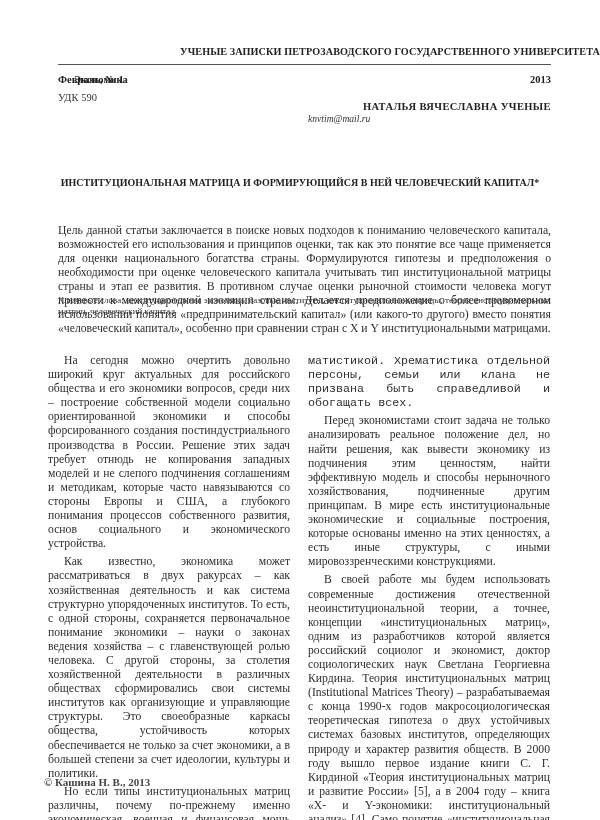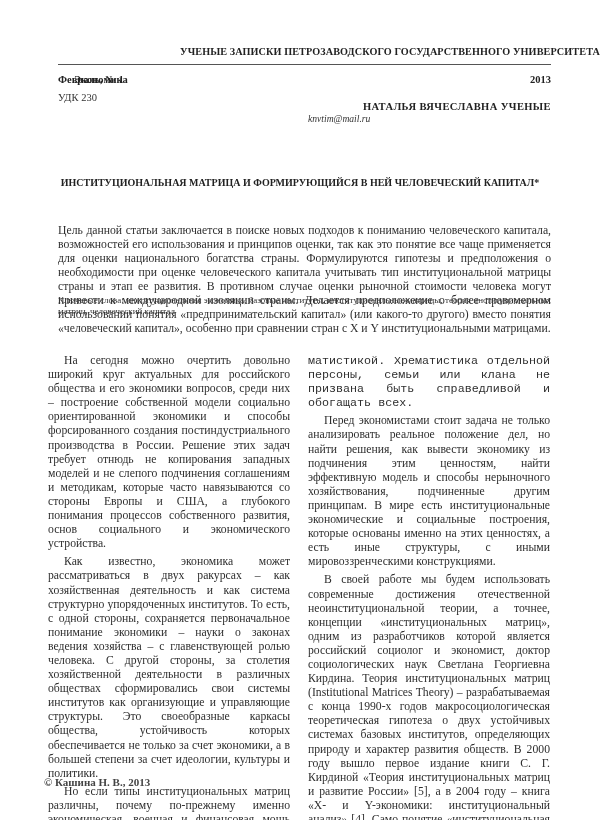--- a/index.html
+++ b/index.html
@@ -29,21 +29,21 @@
 
 <div class="journal">УЧЕНЫЕ ЗАПИСКИ ПЕТРОЗАВОДСКОГО ГОСУДАРСТВЕННОГО УНИВЕРСИТЕТА</div>
 <div class="rule"></div>
 
 <div class="meta">
   <span class="l">Февраль, № 1</span>
   <span class="c">Экономика</span>
   <span class="r">2013</span>
 </div>
 
-<div class="udk">УДК 230</div>
+<div class="udk">УДК 590</div>
 
 <div class="author">
   <div class="name">НАТАЛЬЯ ВЯЧЕСЛАВНА УЧЕНЫЕ</div>
   <div class="email">knvtim@mail.ru</div>
 </div>
 
 <div class="title">ИНСТИТУЦИОНАЛЬНАЯ МАТРИЦА И ФОРМИРУЮЩИЙСЯ В НЕЙ ЧЕЛОВЕЧЕСКИЙ КАПИТАЛ*</div>
 
 <div class="abstract">Цель данной статьи заключается в поиске новых подходов к пониманию человеческого капитала, возможностей его использования и принципов оценки, так как это понятие все чаще применяется для оценки национального богатства страны. Формулируются гипотезы и предположения о необходимости при оценке человеческого капитала учитывать тип институциональной матрицы страны и этап ее развития. В противном случае оценки рыночной стоимости человека могут привести к международной изоляции страны. Делается предположение о более правомерном использовании понятия «предпринимательский капитал» (или какого-то другого) вместо понятия «человеческий капитал», особенно при сравнении стран с X и Y институциональными матрицами.</div>
 

